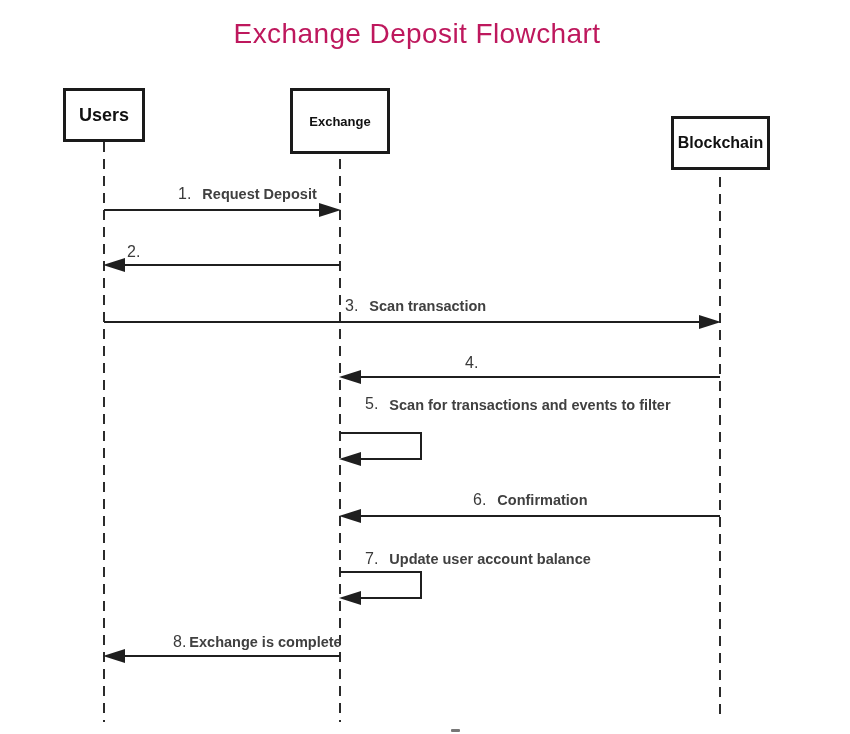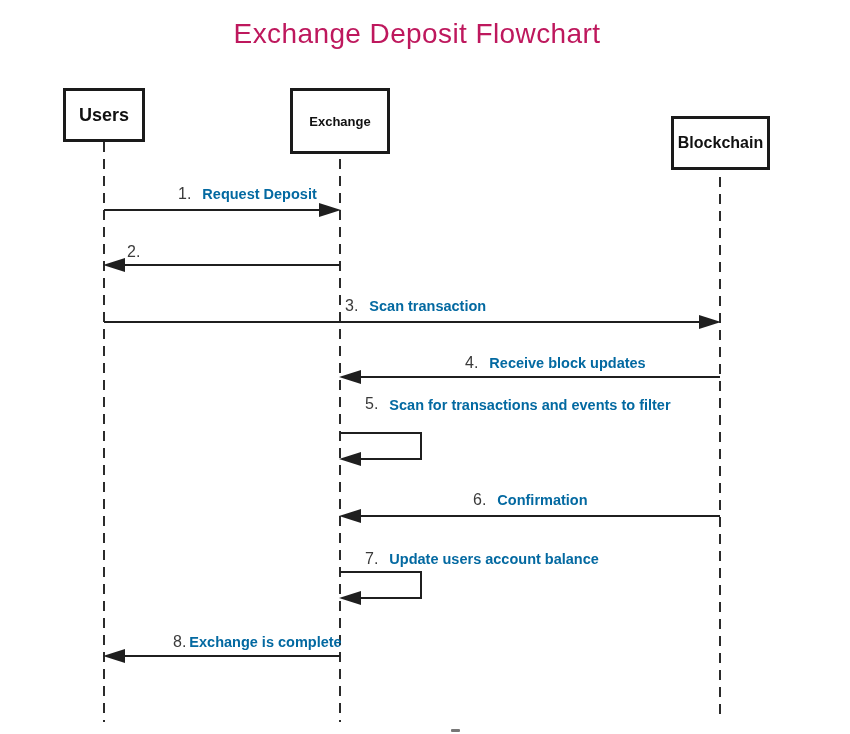--- a/index.html
+++ b/index.html
@@ -21,21 +21,21 @@
   .actor-exchange{left:290px;top:88px;width:100px;height:66px;font-size:13px;}
   .actor-blockchain{left:671px;top:89px;width:99px;height:54px;font-size:16px;margin-top:27px;}
   .lifeline{stroke:#2b2b2b;stroke-width:2;stroke-dasharray:10 7;}
   .msgline{stroke:#1f1f1f;stroke-width:2;fill:none;}
   .arrowhead{fill:#1f1f1f;stroke:none;}
   .msg{
     position:absolute;display:flex;align-items:baseline;column-gap:11px;
     white-space:nowrap;
   }
   .num{font-size:16px;font-weight:400;color:#3a3a3a;}
-  .txt{font-size:14.5px;font-weight:bold;color:#0369a1;}
+  .txt{font-size:14.5px;font-weight:bold;color:#404040;}
   .msg-1{left:178px;top:185px;}
   .msg-2{left:127px;top:243px;column-gap:5px;}
   .msg-3{left:345px;top:297px;}
   .msg-4{left:465px;top:354px;}
   .msg-5{left:365px;top:396px;align-items:flex-end;}
   .msg-5 .multiline{display:flex;text-align:center;}
   .msg-5 .line{line-height:18px;white-space:nowrap;}
   .msg-5 .num{position:relative;top:-1px;}
   .msg-6{left:473px;top:491px;}
   .msg-7{left:365px;top:550px;}
@@ -118,38 +118,37 @@
     <span class="num">2.</span>
   </div>
 
   <div class="msg msg-3">
     <span class="num">3.</span>
     <span class="txt">Scan transaction</span>
   </div>
 
   <div class="msg msg-4">
     <span class="num">4.</span>
-    <span class="txt">Receive block updates</span>
   </div>
 
   <div class="msg msg-5">
     <span class="num">5.</span>
     <span class="txt multiline">
       <span class="line">Scan for transactions and events to filter</span>
     </span>
   </div>
 
   <div class="msg msg-6">
     <span class="num">6.</span>
     <span class="txt">Confirmation</span>
   </div>
 
   <div class="msg msg-7">
     <span class="num">7.</span>
-    <span class="txt">Update users account balance</span>
+    <span class="txt">Update user account balance</span>
   </div>
 
   <div class="msg msg-8">
     <span class="num">8.</span>
     <span class="txt">Exchange is complete</span>
   </div>
 
   <div class="stray"></div>
 
 </div>

